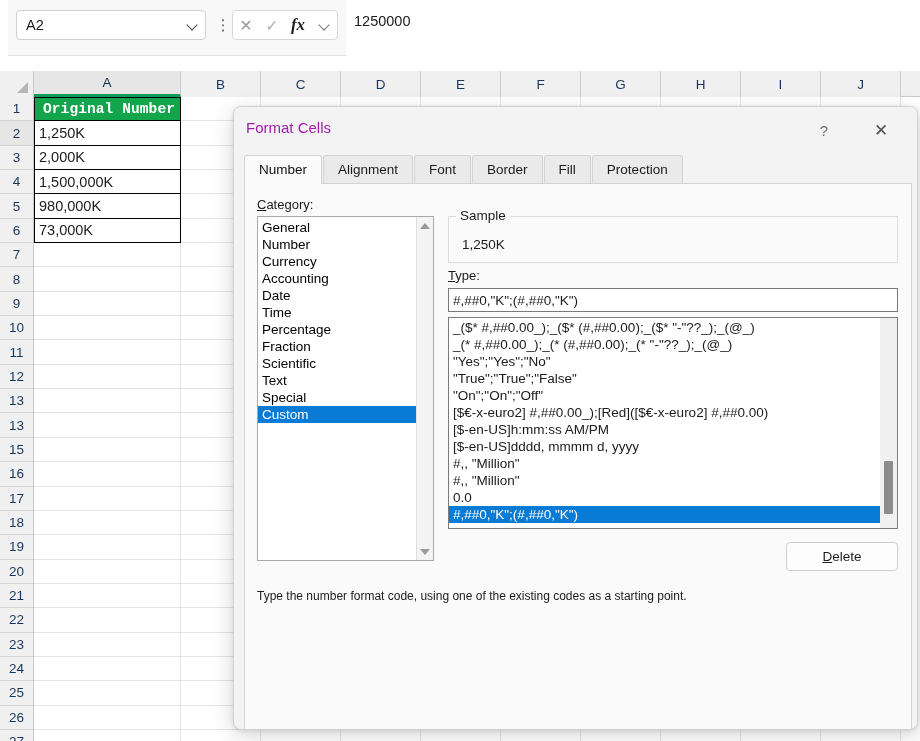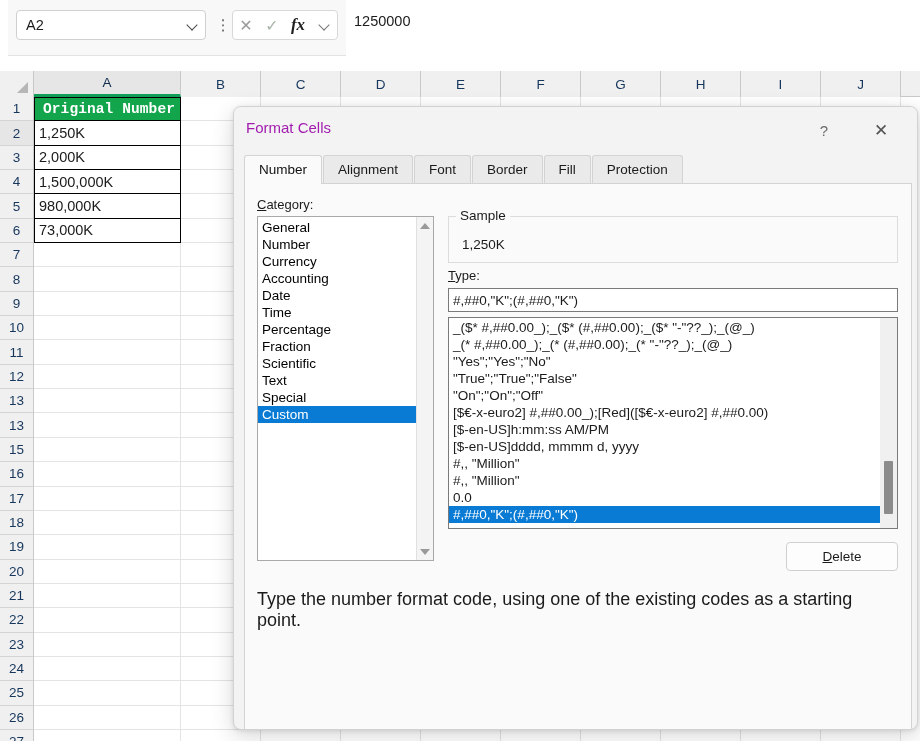--- a/index.html
+++ b/index.html
@@ -247,21 +247,21 @@
   }
 
   #delete-button {
     position: absolute; left: 541px; top: 358px; width: 112px; height: 29px;
     background: #fdfdfd; border: 1px solid #cfcfcf; border-radius: 4px;
     display: flex; align-items: center; justify-content: center;
     font-size: 13.5px; color: #1b1b1b;
   }
   #help-text {
     position: absolute; left: 12px; top: 405px; width: 640px;
-    font-size: 18px; color: #1b1b1b;
+    font-size: 12px; color: #1b1b1b;
   }
 </style>
 </head>
 <body>
 
 <div id="formula-strip">
 
   <div id="name-box">
     <span id="name-box-value">A2</span>
     <span id="name-box-chevron">

